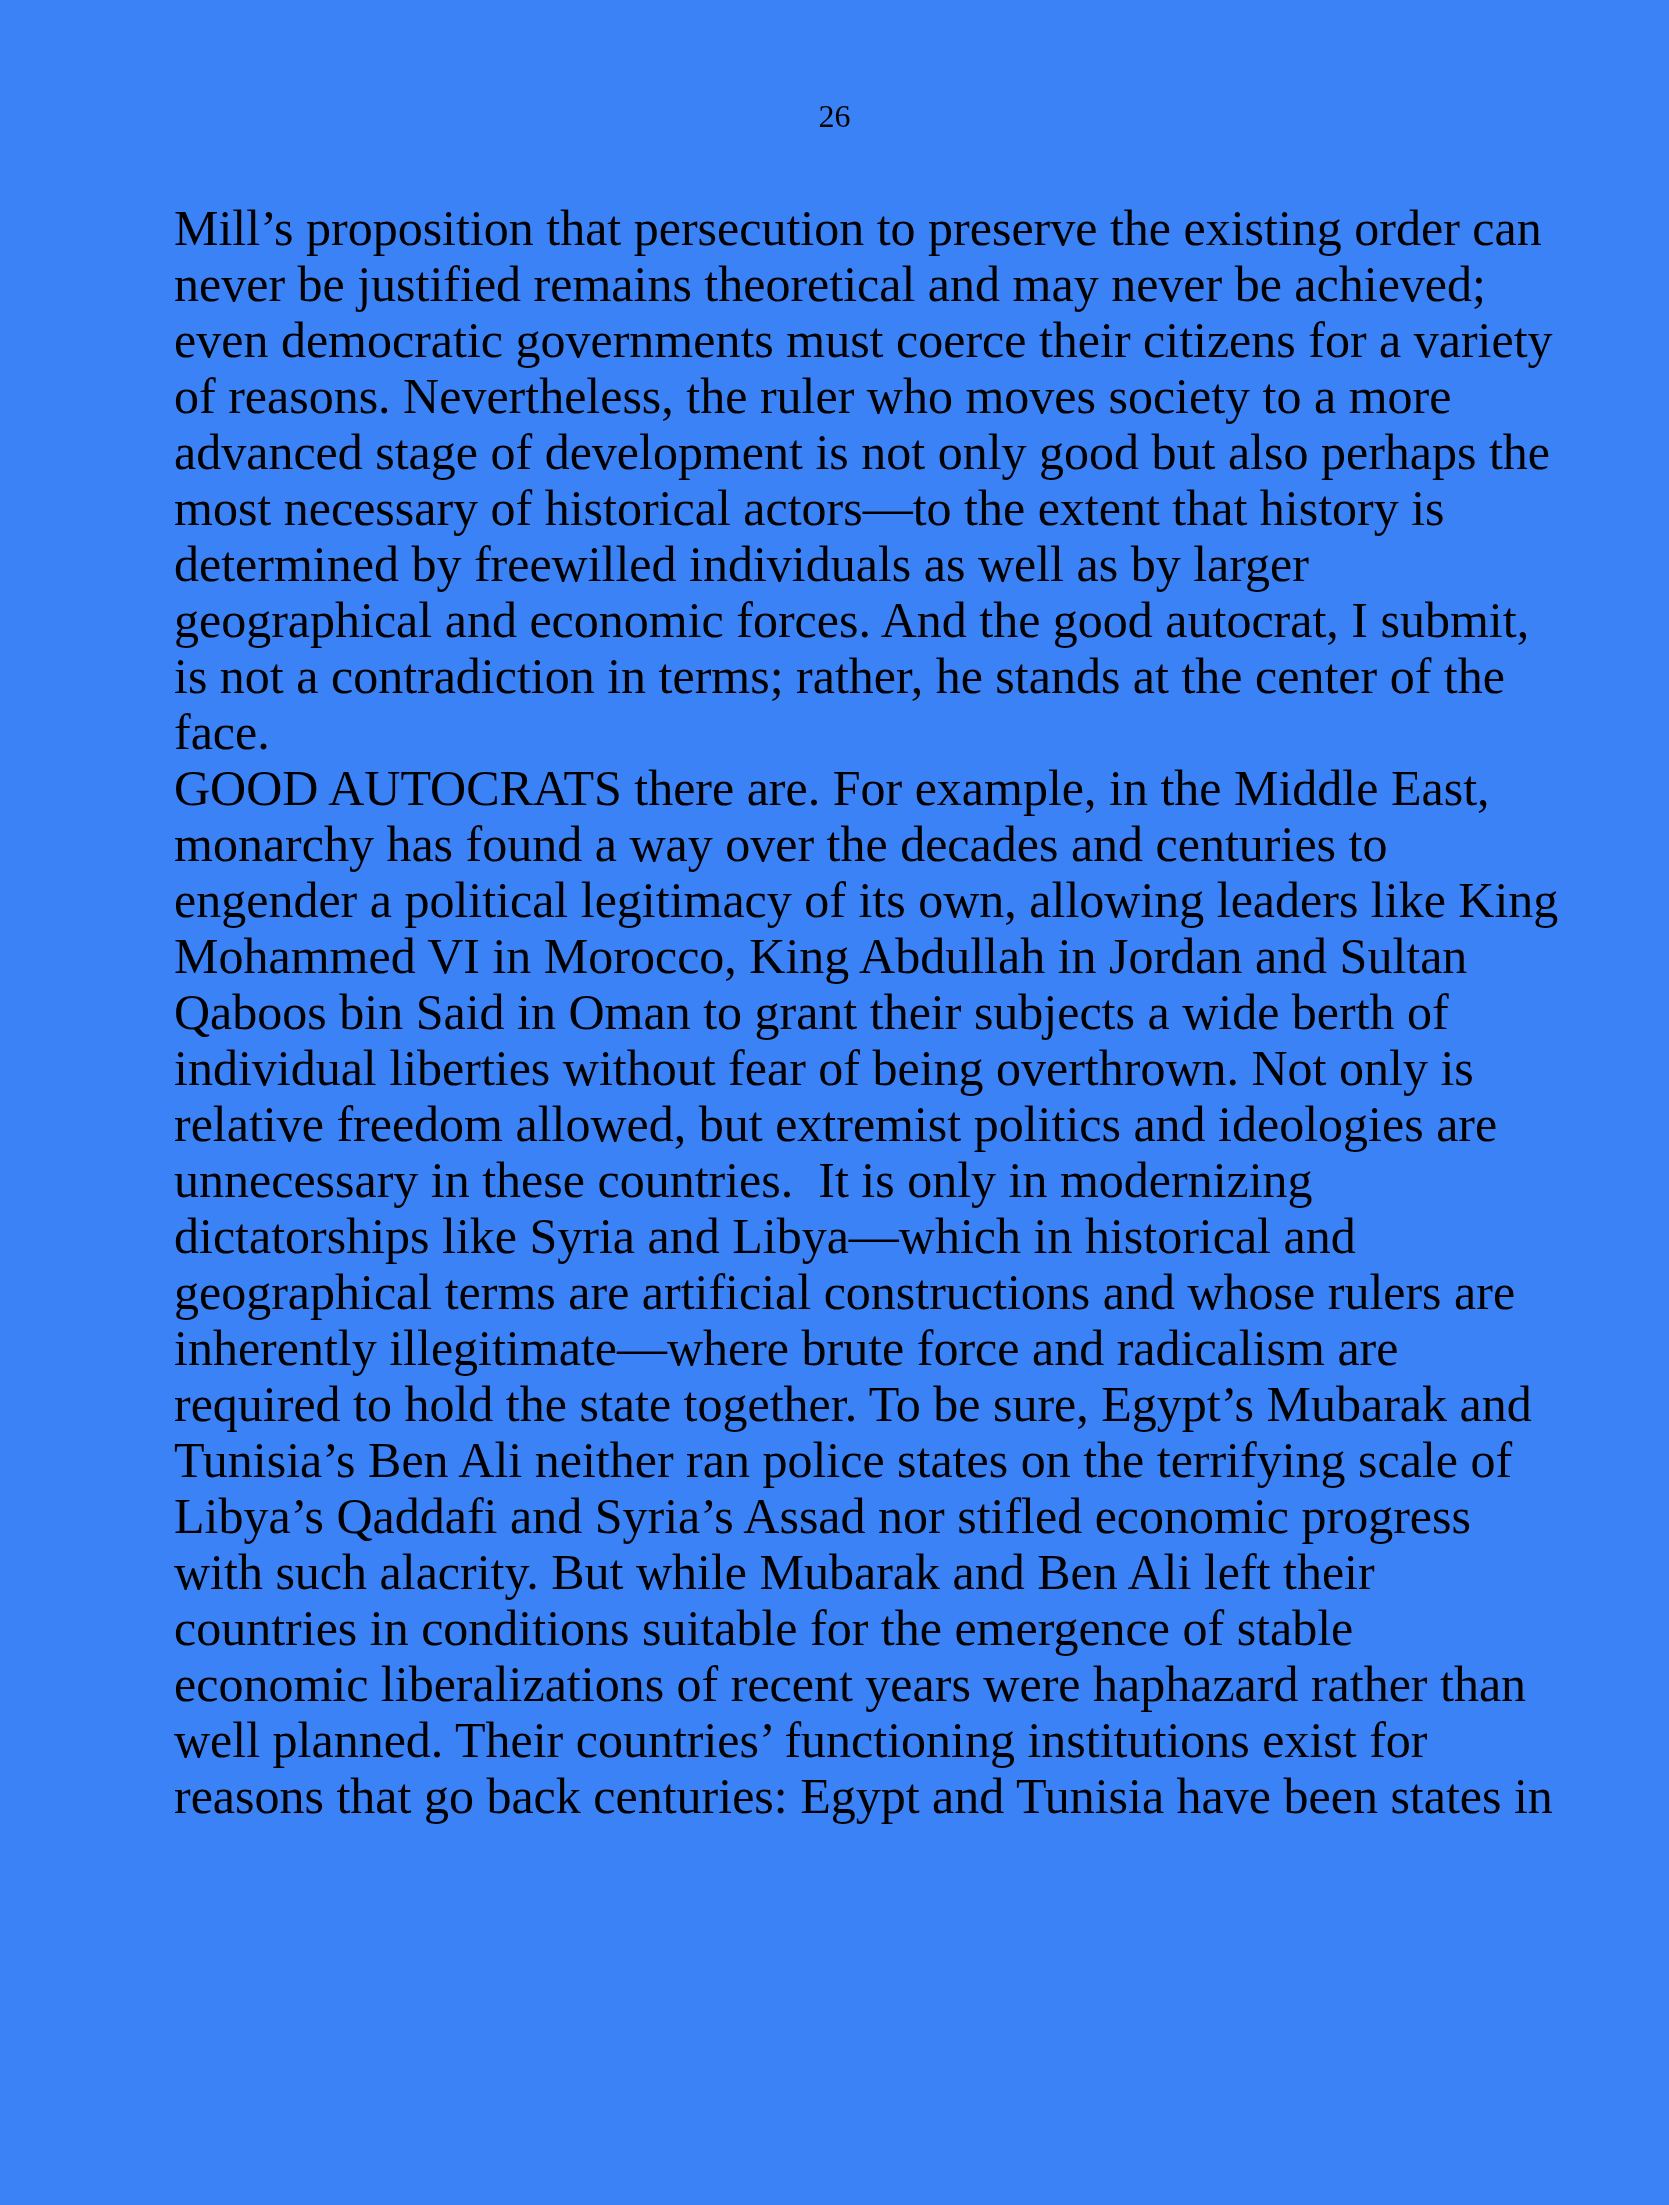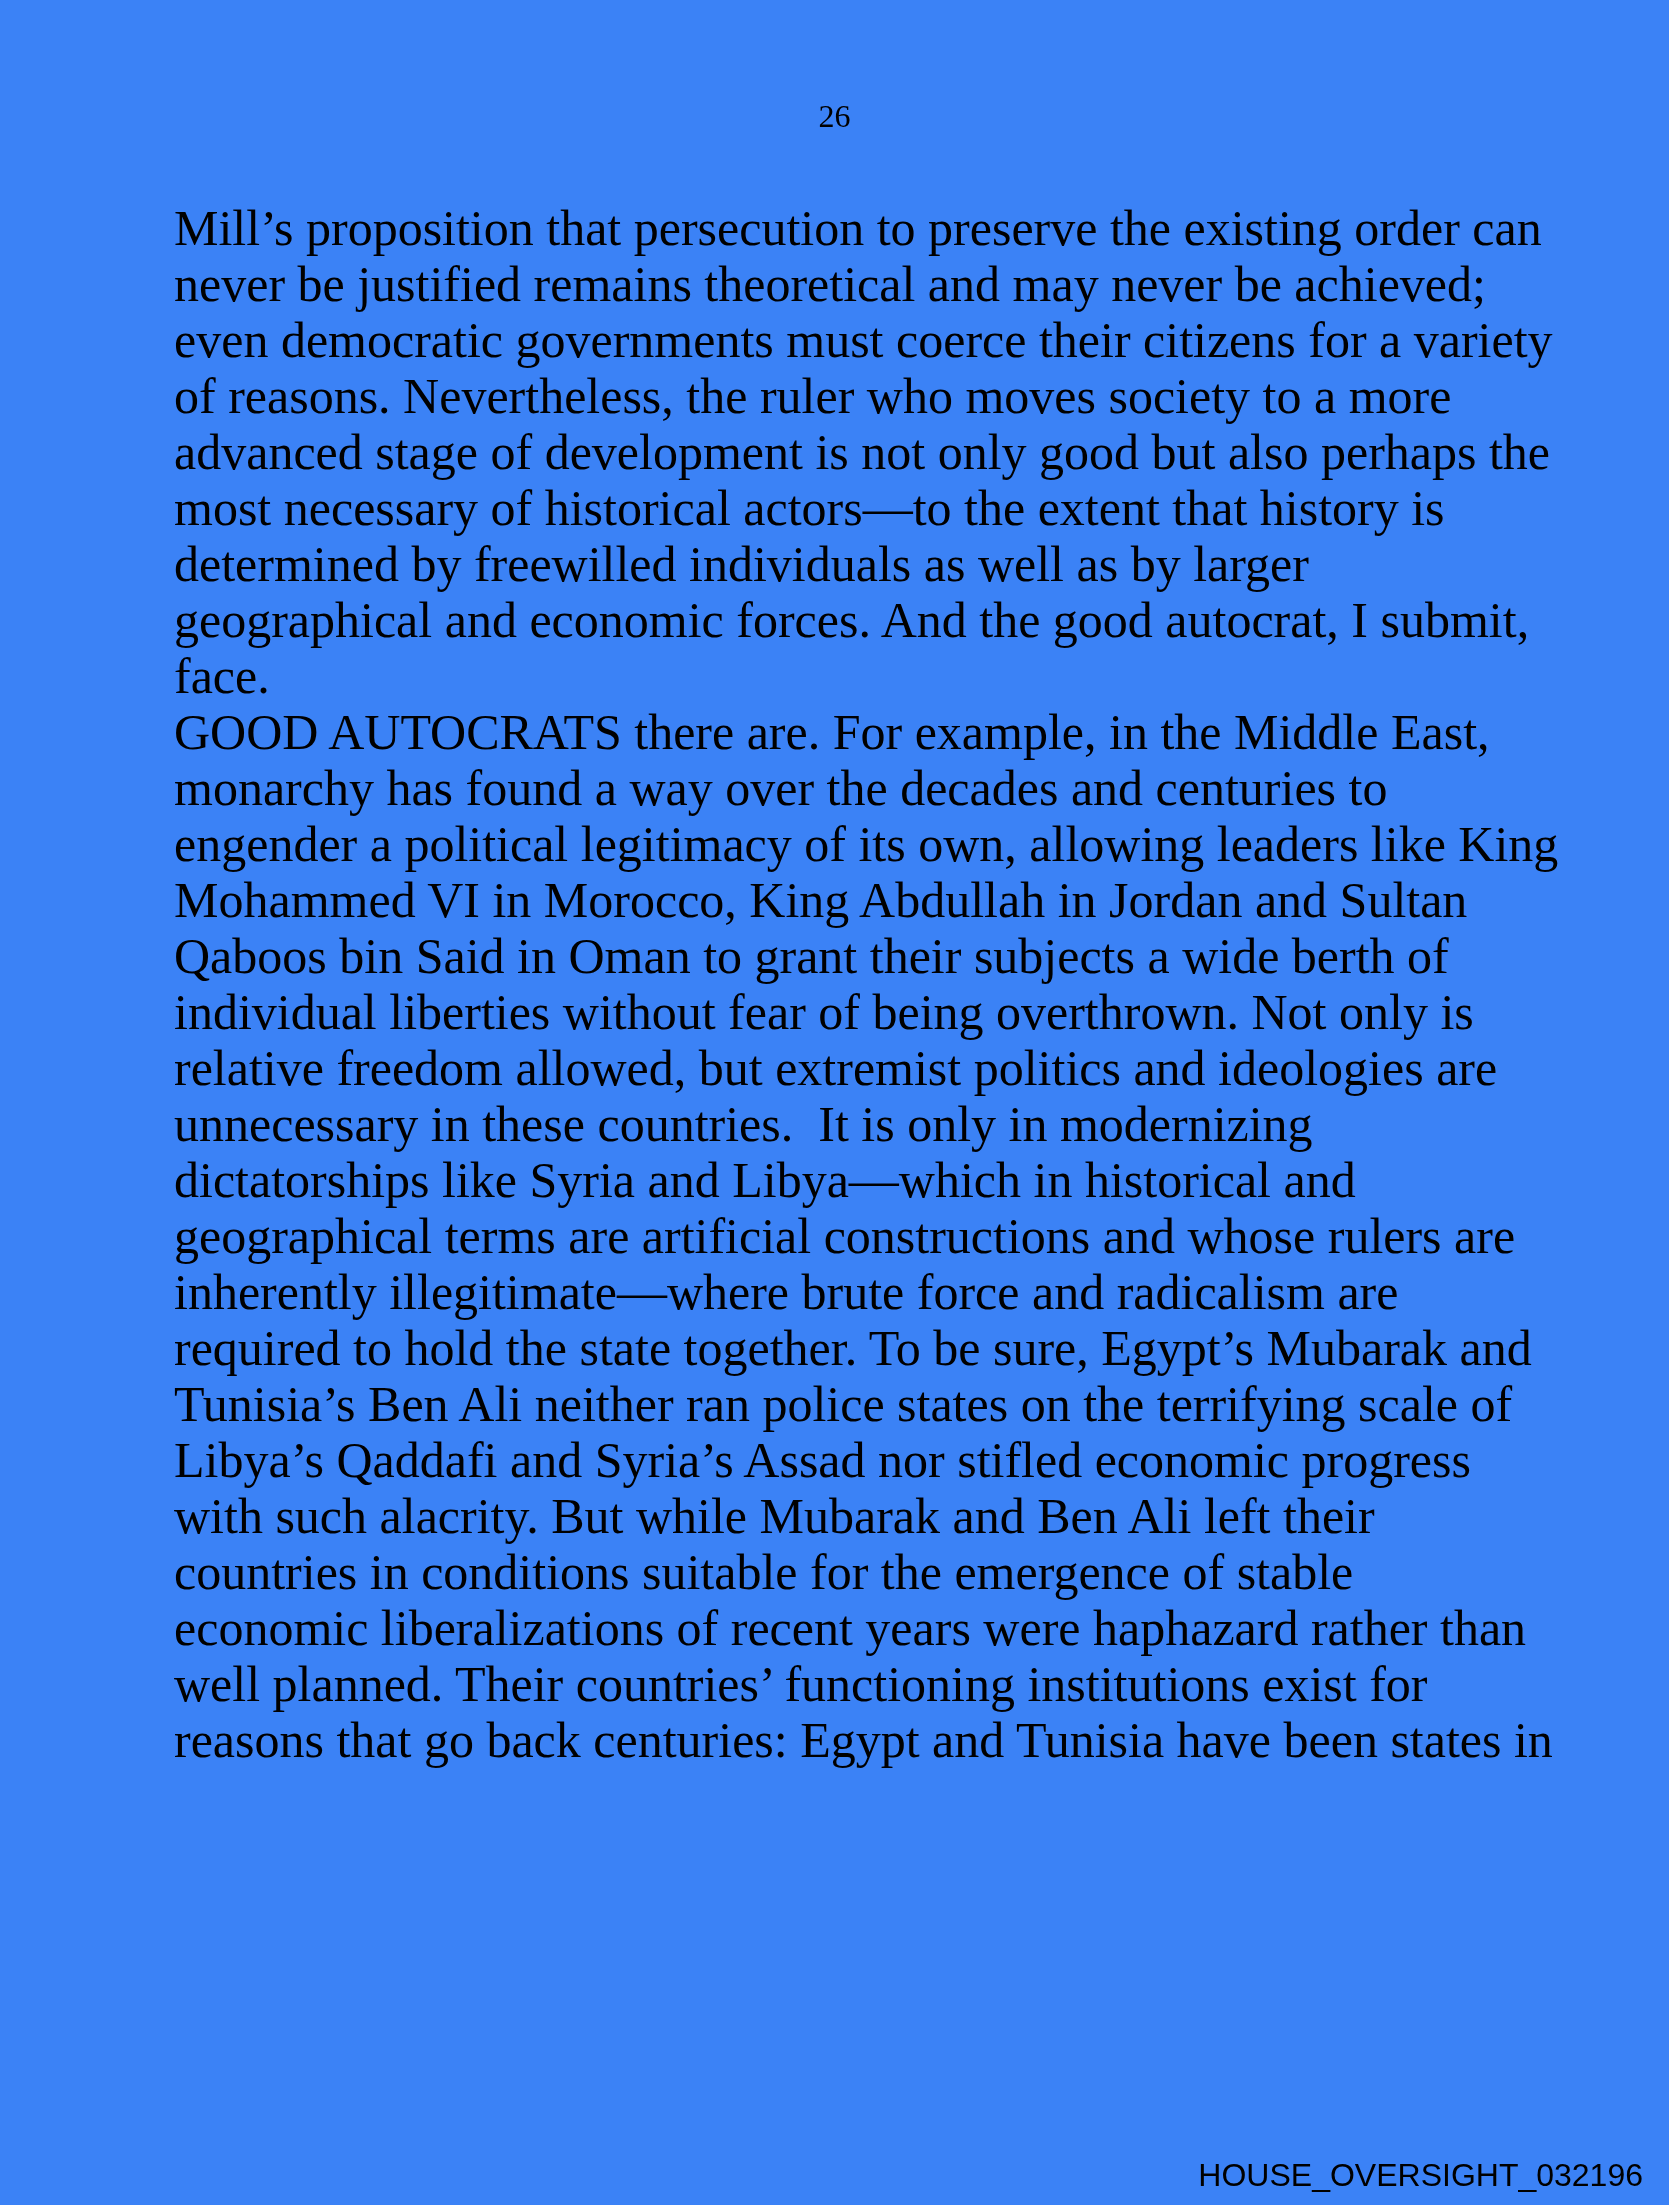--- a/index.html
+++ b/index.html
@@ -66,20 +66,21 @@
 
   <div class="body-text">
     <span class="line">Mill’s proposition that persecution to preserve the existing order can</span>
     <span class="line">never be justified remains theoretical and may never be achieved;</span>
     <span class="line">even democratic governments must coerce their citizens for a variety</span>
     <span class="line">of reasons. Nevertheless, the ruler who moves society to a more</span>
     <span class="line">advanced stage of development is not only good but also perhaps the</span>
     <span class="line">most necessary of historical actors—to the extent that history is</span>
     <span class="line">determined by freewilled individuals as well as by larger</span>
     <span class="line">geographical and economic forces. And the good autocrat, I submit,</span>
+    <span class="line">is not a contradiction in terms; rather, he stands at the center of the</span>
     <span class="line">face.</span>
     <span class="line">GOOD AUTOCRATS there are. For example, in the Middle East,</span>
     <span class="line">monarchy has found a way over the decades and centuries to</span>
     <span class="line">engender a political legitimacy of its own, allowing leaders like King</span>
     <span class="line">Mohammed VI in Morocco, King Abdullah in Jordan and Sultan</span>
     <span class="line">Qaboos bin Said in Oman to grant their subjects a wide berth of</span>
     <span class="line">individual liberties without fear of being overthrown. Not only is</span>
     <span class="line">relative freedom allowed, but extremist politics and ideologies are</span>
     <span class="line">unnecessary in these countries.  It is only in modernizing</span>
     <span class="line">dictatorships like Syria and Libya—which in historical and</span>
@@ -88,16 +89,15 @@
     <span class="line">required to hold the state together. To be sure, Egypt’s Mubarak and</span>
     <span class="line">Tunisia’s Ben Ali neither ran police states on the terrifying scale of</span>
     <span class="line">Libya’s Qaddafi and Syria’s Assad nor stifled economic progress</span>
     <span class="line">with such alacrity. But while Mubarak and Ben Ali left their</span>
     <span class="line">countries in conditions suitable for the emergence of stable</span>
     <span class="line">economic liberalizations of recent years were haphazard rather than</span>
     <span class="line">well planned. Their countries’ functioning institutions exist for</span>
     <span class="line">reasons that go back centuries: Egypt and Tunisia have been states in</span>
   </div>
 
-  <div class="footer-stamp">HOUSE_OVERSIGHT_032196</div>
 
 </div>
 
 
 </body></html>

